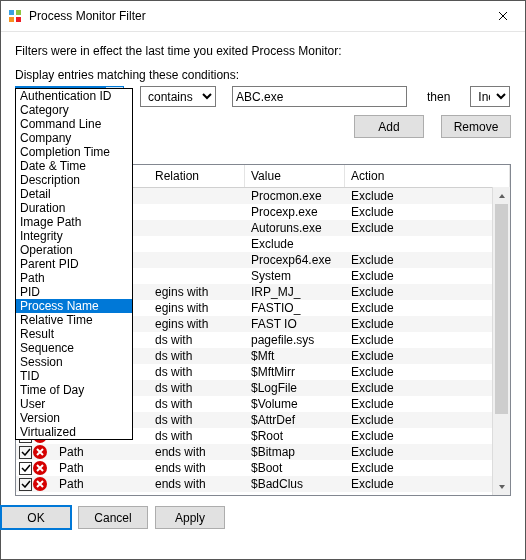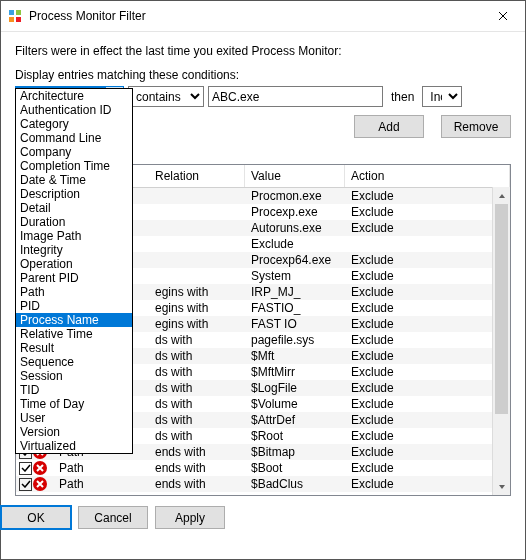--- a/index.html
+++ b/index.html
@@ -5,21 +5,21 @@
 html,body{margin:0;padding:0;font-family:"Segoe UI",Tahoma,sans-serif;font-size:12px;color:#000;background:#fff}
 .window{width:526px;height:560px;border:1px solid #555;box-shadow:5px 5px 10px rgba(0,0,0,.25);background:#fff;position:relative;box-sizing:border-box}
 .titlebar{height:30px;display:flex;align-items:center;padding-left:6px;border-bottom:1px solid #e5e5e5}
 .titlebar .ticon{width:16px;height:16px;margin-right:6px;display:flex;align-items:center;justify-content:center}
 .titlebar .ttitle{flex:1}
 .close{width:44px;height:30px;display:flex;align-items:center;justify-content:center}
 .close svg{width:10px;height:10px;stroke:#000;stroke-width:1}
 .content{padding:12px 14px 0 14px;position:relative}
 .subtitle{margin:0 0 10px 0}
 .label2{margin:0 0 4px 0}
-.row-inputs{display:flex;align-items:center;gap:4px;margin-bottom:8px}
+.row-inputs{display:flex;align-items:center;gap:16px;margin-bottom:8px}
 select,input[type=text]{font:inherit;border:1px solid #7a7a7a;background:#fff;height:21px;box-sizing:border-box;padding:0 3px}
 .sel-op{width:76px}
 .inp-val{width:175px}
 .then{margin:0 4px}
 .sel-act{width:40px}
 .btnrow{display:flex;justify-content:flex-end;gap:17px;margin-bottom:26px}
 button{font:inherit;background:#e1e1e1;border:1px solid #adadad;height:23px;min-width:70px;cursor:default}
 button.primary{border:1px solid #0078d7;outline:1px solid #0078d7}
 .table-wrap{border:1px solid #828790;height:330px;overflow:hidden;position:relative}
 .thead{display:flex;background:#fff;border-bottom:1px solid #d0d0d0;height:22px;align-items:center;font-weight:normal}
@@ -470,21 +470,20 @@
     </div>
   </div>
 
   <div class="bottom-btns">
     <button class="primary">OK</button>
     <button>Cancel</button>
     <button>Apply</button>
   </div>
 
   <div class="dropdown" id="dropdown">
-      <div class="dd-item">Architecture</div>
       <div class="dd-item">Authentication ID</div>
       <div class="dd-item">Category</div>
       <div class="dd-item">Command Line</div>
       <div class="dd-item">Company</div>
       <div class="dd-item">Completion Time</div>
       <div class="dd-item">Date &amp; Time</div>
       <div class="dd-item">Description</div>
       <div class="dd-item">Detail</div>
       <div class="dd-item">Duration</div>
       <div class="dd-item">Image Path</div>

